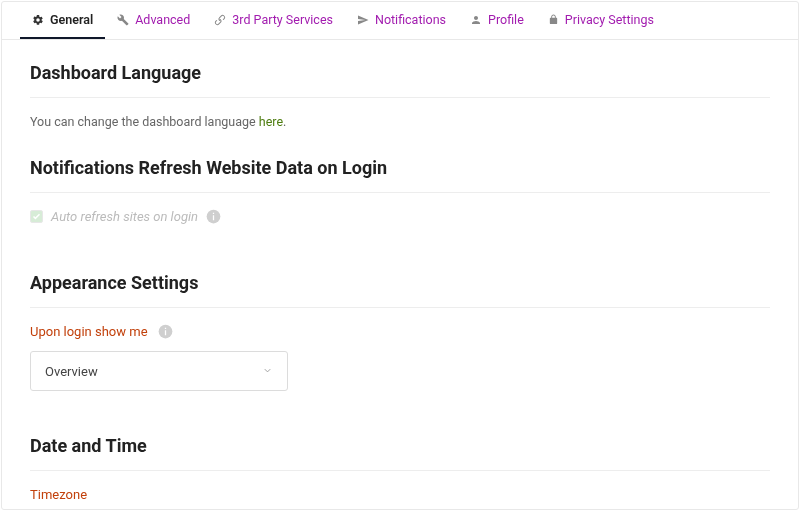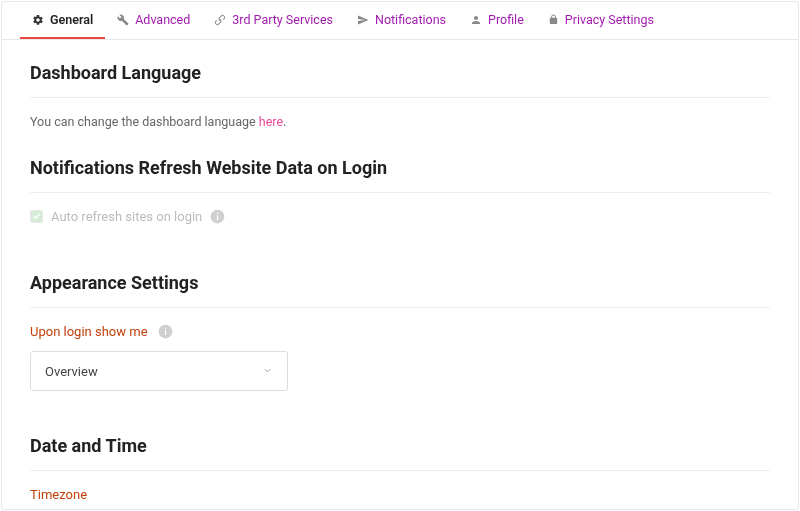--- a/index.html
+++ b/index.html
@@ -35,21 +35,21 @@
       padding: 0 12px;
       font-size: 12.5px;
       color: #a21caf;
       cursor: pointer;
       gap: 6px;
       border-bottom: 2px solid transparent;
     }
     .tab.active {
       color: #222;
       font-weight: 600;
-      border-bottom: 2px solid #ef4444;
+      border-bottom: 2px solid #0f172a;
     }
     .tab .tab-icon {
       display: inline-flex;
       align-items: center;
       color: #888;
     }
     .tab.active .tab-icon {
       color: #333;
     }
     .content {
@@ -65,29 +65,30 @@
       border: none;
       border-top: 1px solid #ededed;
       margin-bottom: 16px;
     }
     .language-text {
       font-size: 12.5px;
       color: #666;
       margin-bottom: 28px;
     }
     .link {
-      color: #ec4899;
+      color: #4d7c0f;
       text-decoration: none;
       text-align: center;
     }
     .checkbox-row {
       display: flex;
       align-items: center;
       gap: 8px;
       margin-bottom: 48px;
+      font-style: italic;
     }
     .checkbox {
       width: 13px;
       height: 13px;
       border: 1px solid #ccc;
       border-radius: 2px;
       background: #a7d7a7;
       display: flex;
       align-items: center;
       justify-content: center;

